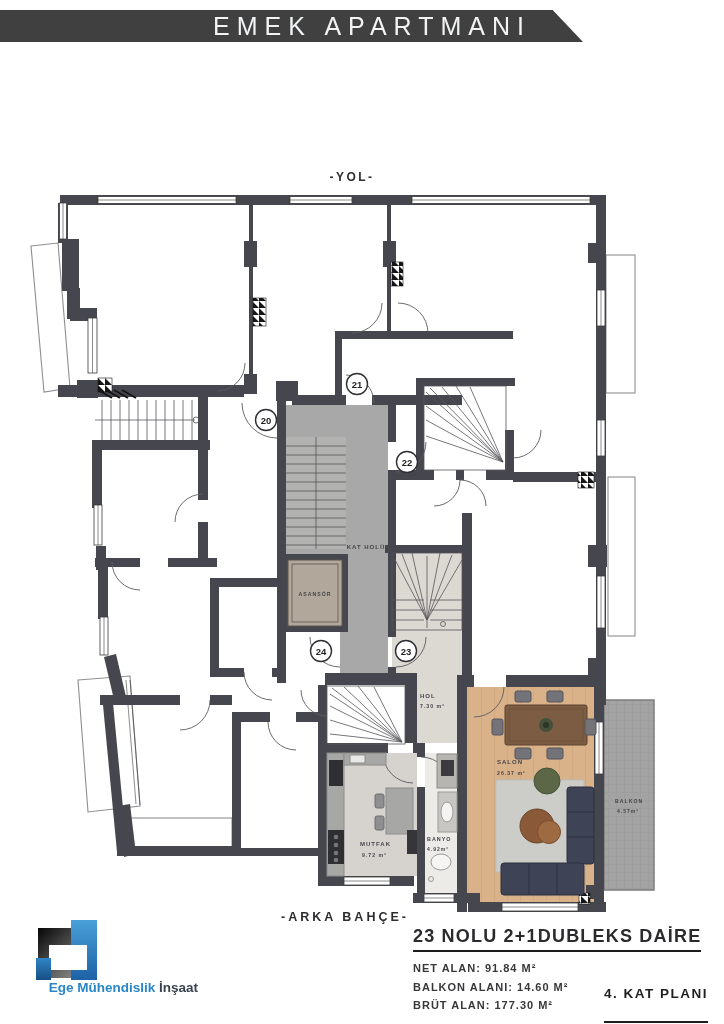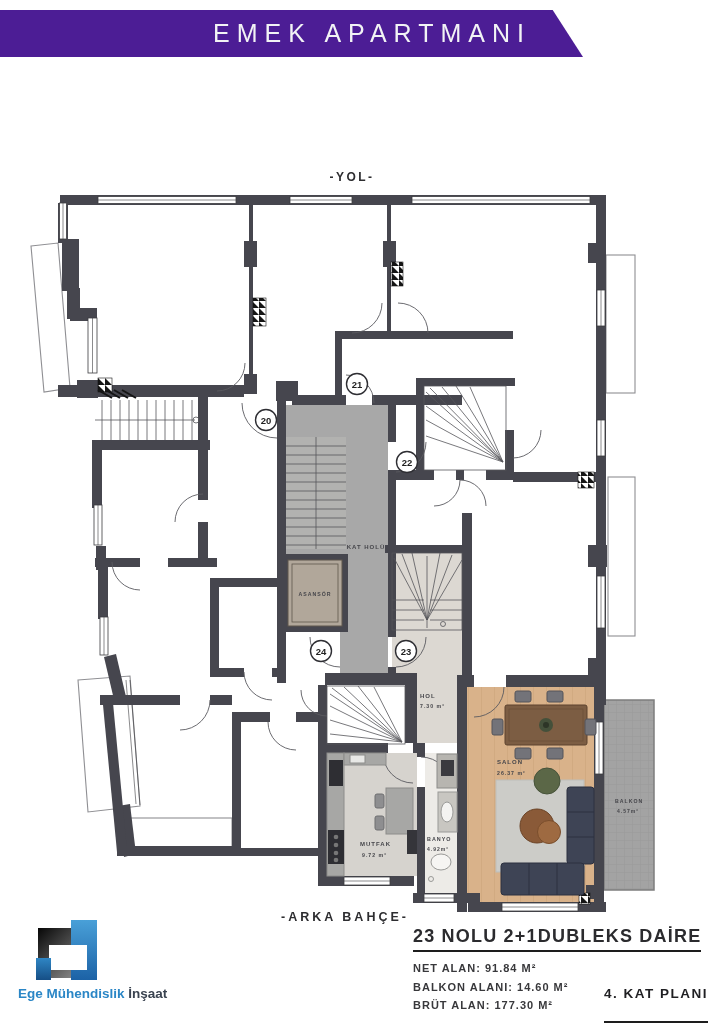--- a/index.html
+++ b/index.html
@@ -1,19 +1,19 @@
 <!DOCTYPE html>
 <html><head>
 <meta charset="utf-8">
 <style>
   html,body{margin:0;padding:0;background:#fff;}
   #page{position:relative;width:724px;height:1024px;background:#ffffff;overflow:hidden;
         font-family:"Liberation Sans",sans-serif;}
   
-  #bar-dark{position:absolute;left:0;top:10px;width:583px;height:47px;background:#4c1d95;
+  #bar-dark{position:absolute;left:0;top:10px;width:583px;height:32px;background:#404040;
     clip-path:polygon(0 0,94.8% 0,100% 100%,0 100%);
     display:flex;align-items:center;justify-content:flex-end;padding-right:52px;box-sizing:border-box;}
   #bar-dark .t{color:#f2f3f5;font-size:25px;font-weight:400;letter-spacing:7px;white-space:nowrap;}
   #bar-light{position:absolute;left:0;top:57px;width:642px;height:35px;background:#bcbec1;
     clip-path:polygon(0 0,93.3% 0,100% 100%,0 100%);
     display:flex;align-items:center;justify-content:flex-end;padding-right:58px;box-sizing:border-box;}
   #bar-light .s{color:#ffffff;font-weight:700;letter-spacing:3.5px;white-space:nowrap;}
   #bar-light .big{font-size:19px;}
   #bar-light .small{font-size:15px;}
   
@@ -36,21 +36,21 @@
   #floor-label{position:absolute;right:16px;top:986px;font-size:13.5px;font-weight:700;
     letter-spacing:1.5px;border-bottom:2.5px solid #1d1d1d;padding-bottom:20px;color:#1f1f22;}
   
   #logo{position:absolute;left:18px;top:916px;width:180px;}
   #logo .mark{position:relative;height:64px;}
   #logo .sq{position:absolute;}
   #logo .sq-gray{left:20px;top:12px;width:49px;height:50px;background:linear-gradient(135deg,#070707 0%,#9a9a9a 100%);}
   #logo .sq-blue{left:53px;top:4px;width:26px;height:60px;background:linear-gradient(180deg,#49a0d8,#1c62a6);}
   #logo .sq-white{left:31px;top:29px;width:38px;height:25px;background:#ffffff;}
   #logo .sq-blue2{left:18px;top:42px;width:15px;height:22px;background:linear-gradient(180deg,#2f86c4,#164f86);}
-  #logo .name{margin-top:6px;font-size:13.5px;font-weight:700;white-space:nowrap;}
+  #logo .name{font-size:13.5px;font-weight:700;white-space:nowrap;text-align:right;}
   #logo .blue{color:#2a86c6;}
   #logo .dark{color:#3a4350;}
 </style>
 </head>
 <body>
 
 <div id="page">
 
   <div id="bar-dark">
     <span class="t">EMEK APARTMANI</span>

